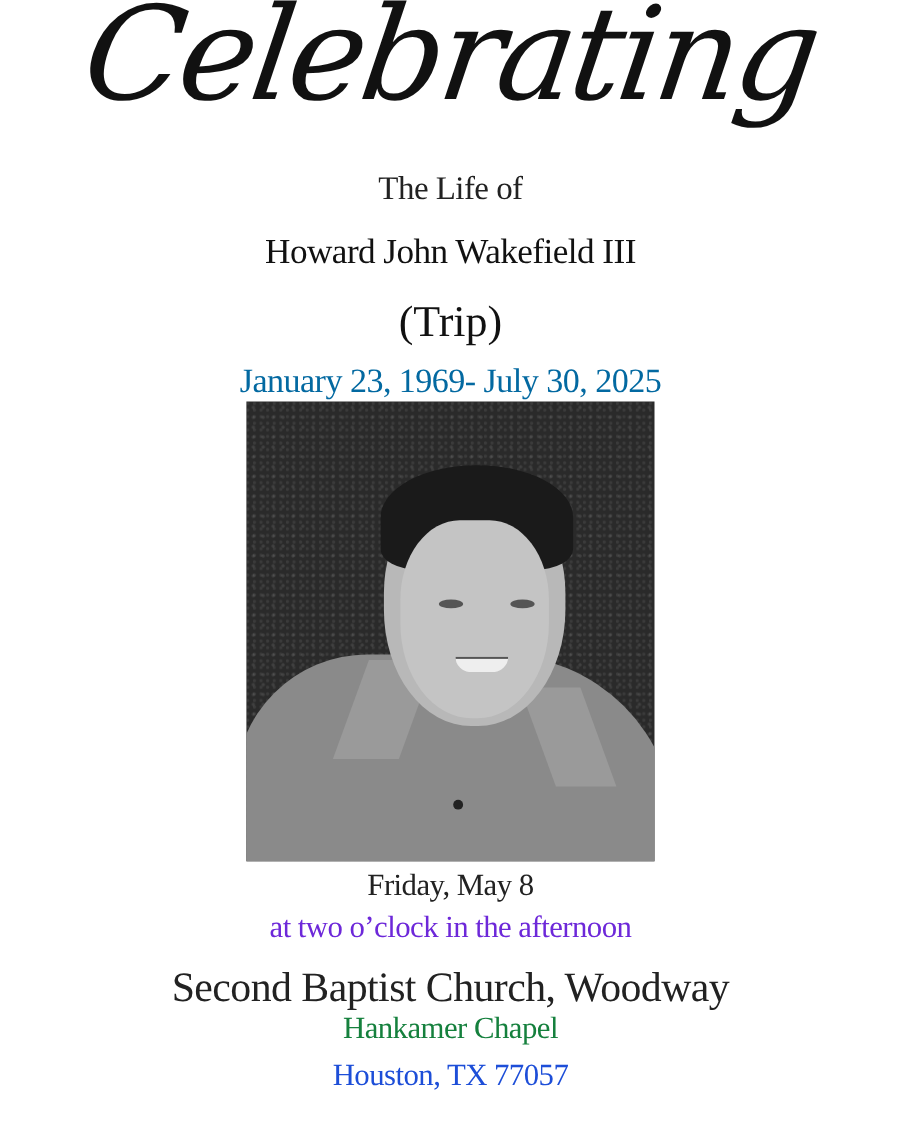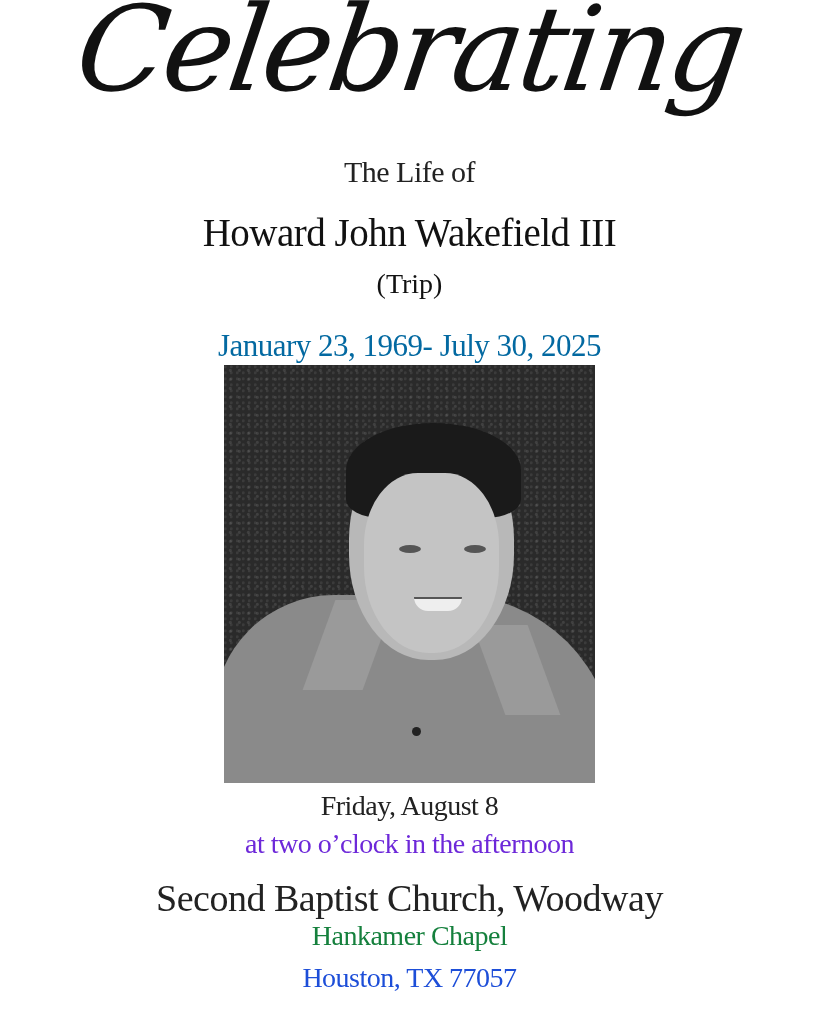--- a/index.html
+++ b/index.html
@@ -6,22 +6,22 @@
   body { width:819px; height:1024px; position:relative; overflow:hidden; color:#1a1a1a; }
   .serif { font-family: "Liberation Serif", "DejaVu Serif", serif; }
   .script-title {
     position:absolute; left:0; width:819px; top:-10px; text-align:center;
     font-family: "DejaVu Serif", serif; font-style:italic; font-weight:normal;
     font-size:118px; letter-spacing:-4px; color:#111; line-height:1;
     transform: skewX(-8deg);
   }
   .line { position:absolute; left:0; width:819px; text-align:center; white-space:nowrap; }
   .life-of { top:155px; font-size:30px; color:#222; letter-spacing:-0.5px; }
-  .name { top:210px; font-size:39px; color:#111; letter-spacing:-0.5px; }
-  .nickname { top:268px; font-size:28px; color:#111; }
+  .name { top:210px; font-size:32px; color:#111; letter-spacing:-0.5px; }
+  .nickname { top:268px; font-size:40px; color:#111; }
   .dates { top:328px; font-size:31px; color:#0369a1; letter-spacing:-0.5px; }
   .photo {
     position:absolute; left:224px; top:365px; width:371px; height:418px;
     background:
       radial-gradient(circle at 20% 30%, rgba(255,255,255,0.08) 1px, transparent 2px) 0 0/6px 6px,
       radial-gradient(circle at 70% 60%, rgba(255,255,255,0.10) 1px, transparent 2px) 0 0/9px 9px,
       #2a2a2a;
     overflow:hidden;
   }
   .photo .shirt {
@@ -68,18 +68,18 @@
     <div class="collar-r"></div>
     <div class="head"></div>
     <div class="hair"></div>
     <div class="face"></div>
     <div class="eye l"></div>
     <div class="eye r"></div>
     <div class="mouth"></div>
     <div class="button"></div>
   </div>
 
-  <div class="line serif when">Friday, August 8</div>
+  <div class="line serif when">Friday, May 8</div>
   <div class="line serif time">at two o’clock in the afternoon</div>
   <div class="line serif venue">Second Baptist Church, Woodway</div>
   <div class="line serif chapel">Hankamer Chapel</div>
   <div class="line serif city">Houston, TX 77057</div>
 </div>
 
 </body></html>

